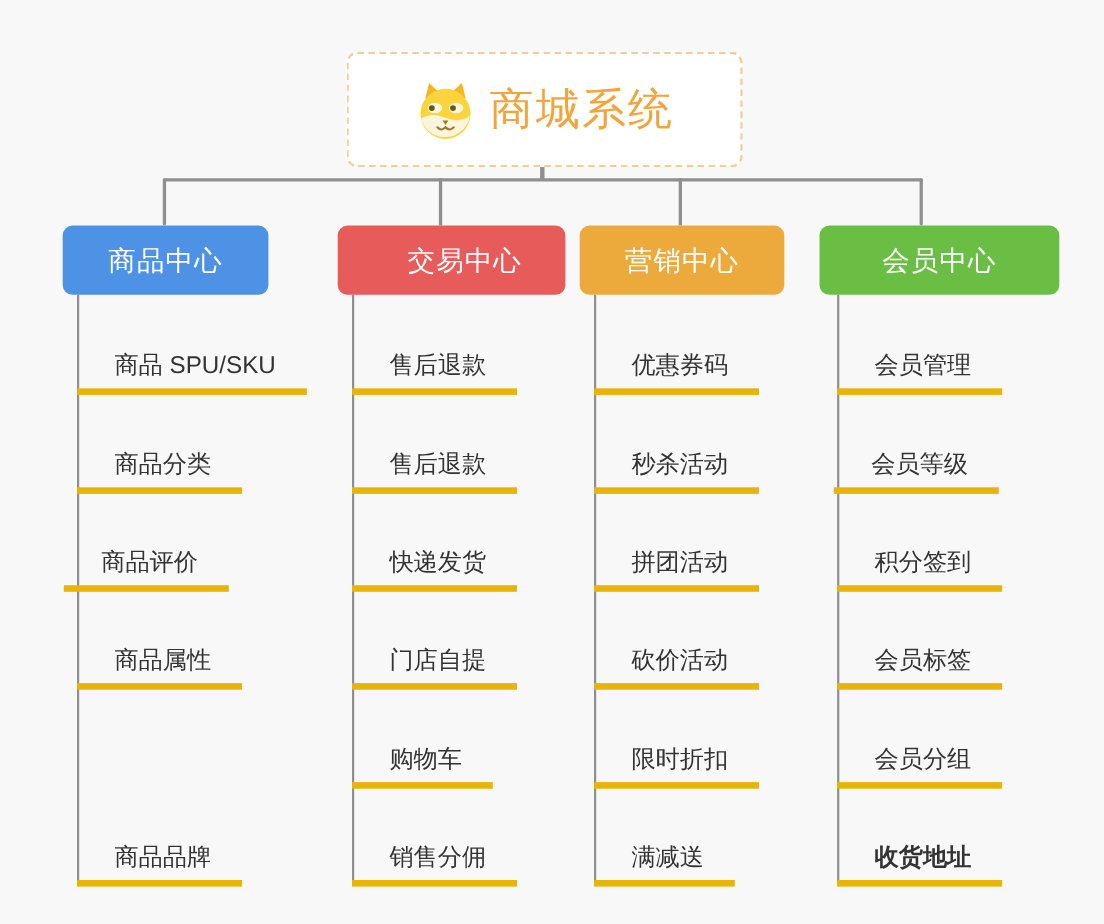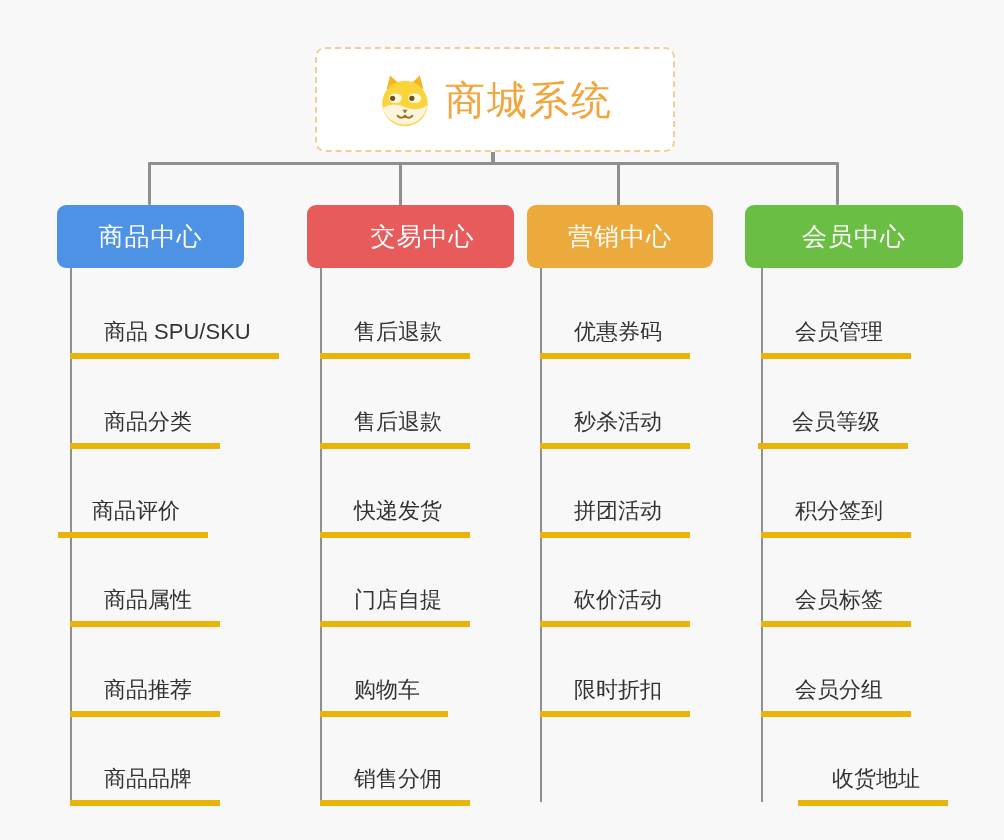--- a/index.html
+++ b/index.html
@@ -70,36 +70,36 @@
 
   <div class="branch" style="left: 57px; width: 187px; background-color: rgb(77, 146, 229);">商品中心</div>
   <div class="branch" style="left: 307px; width: 207px; background-color: rgb(232, 91, 91); padding-left: 24px;">交易中心</div>
   <div class="branch" style="left: 527px; width: 186px; background-color: rgb(236, 170, 61);">营销中心</div>
   <div class="branch" style="left: 745px; width: 218px; background-color: rgb(107, 190, 68);">会员中心</div>
 
   <div class="item" style="left:70px;top:317px;">商品 SPU/SKU</div>
   <div class="item" style="left:70px;top:407px;">商品分类</div>
   <div class="item" style="left:58px;top:496px;">商品评价</div>
   <div class="item" style="left:70px;top:585px;">商品属性</div>
-  <div class="item" style="left:70px;top:675px;">商品推荐</div>
   <div class="item" style="left:70px;top:764px;">商品品牌</div>
 
   <div class="item" style="left:320px;top:317px;">售后退款</div>
   <div class="item" style="left:320px;top:407px;">售后退款</div>
   <div class="item" style="left:320px;top:496px;">快递发货</div>
   <div class="item" style="left:320px;top:585px;">门店自提</div>
   <div class="item" style="left:320px;top:675px;">购物车</div>
   <div class="item" style="left:320px;top:764px;">销售分佣</div>
 
   <div class="item" style="left:540px;top:317px;">优惠券码</div>
   <div class="item" style="left:540px;top:407px;">秒杀活动</div>
   <div class="item" style="left:540px;top:496px;">拼团活动</div>
   <div class="item" style="left:540px;top:585px;">砍价活动</div>
   <div class="item" style="left:540px;top:675px;">限时折扣</div>
+  <div class="item" style="left:540px;top:764px;">满减送</div>
 
   <div class="item" style="left:761px;top:317px;">会员管理</div>
   <div class="item" style="left:742px;top:407px;margin-left:16px;">会员等级</div>
   <div class="item" style="left:761px;top:496px;">积分签到</div>
   <div class="item" style="left:761px;top:585px;">会员标签</div>
   <div class="item" style="left:761px;top:675px;">会员分组</div>
-  <div class="item" style="left:798px;top:764px;">收货地址</div>
+  <div class="item" style="left:761px;top:764px;font-weight:bold;">收货地址</div>
 
 </div>
 
 </body></html>

